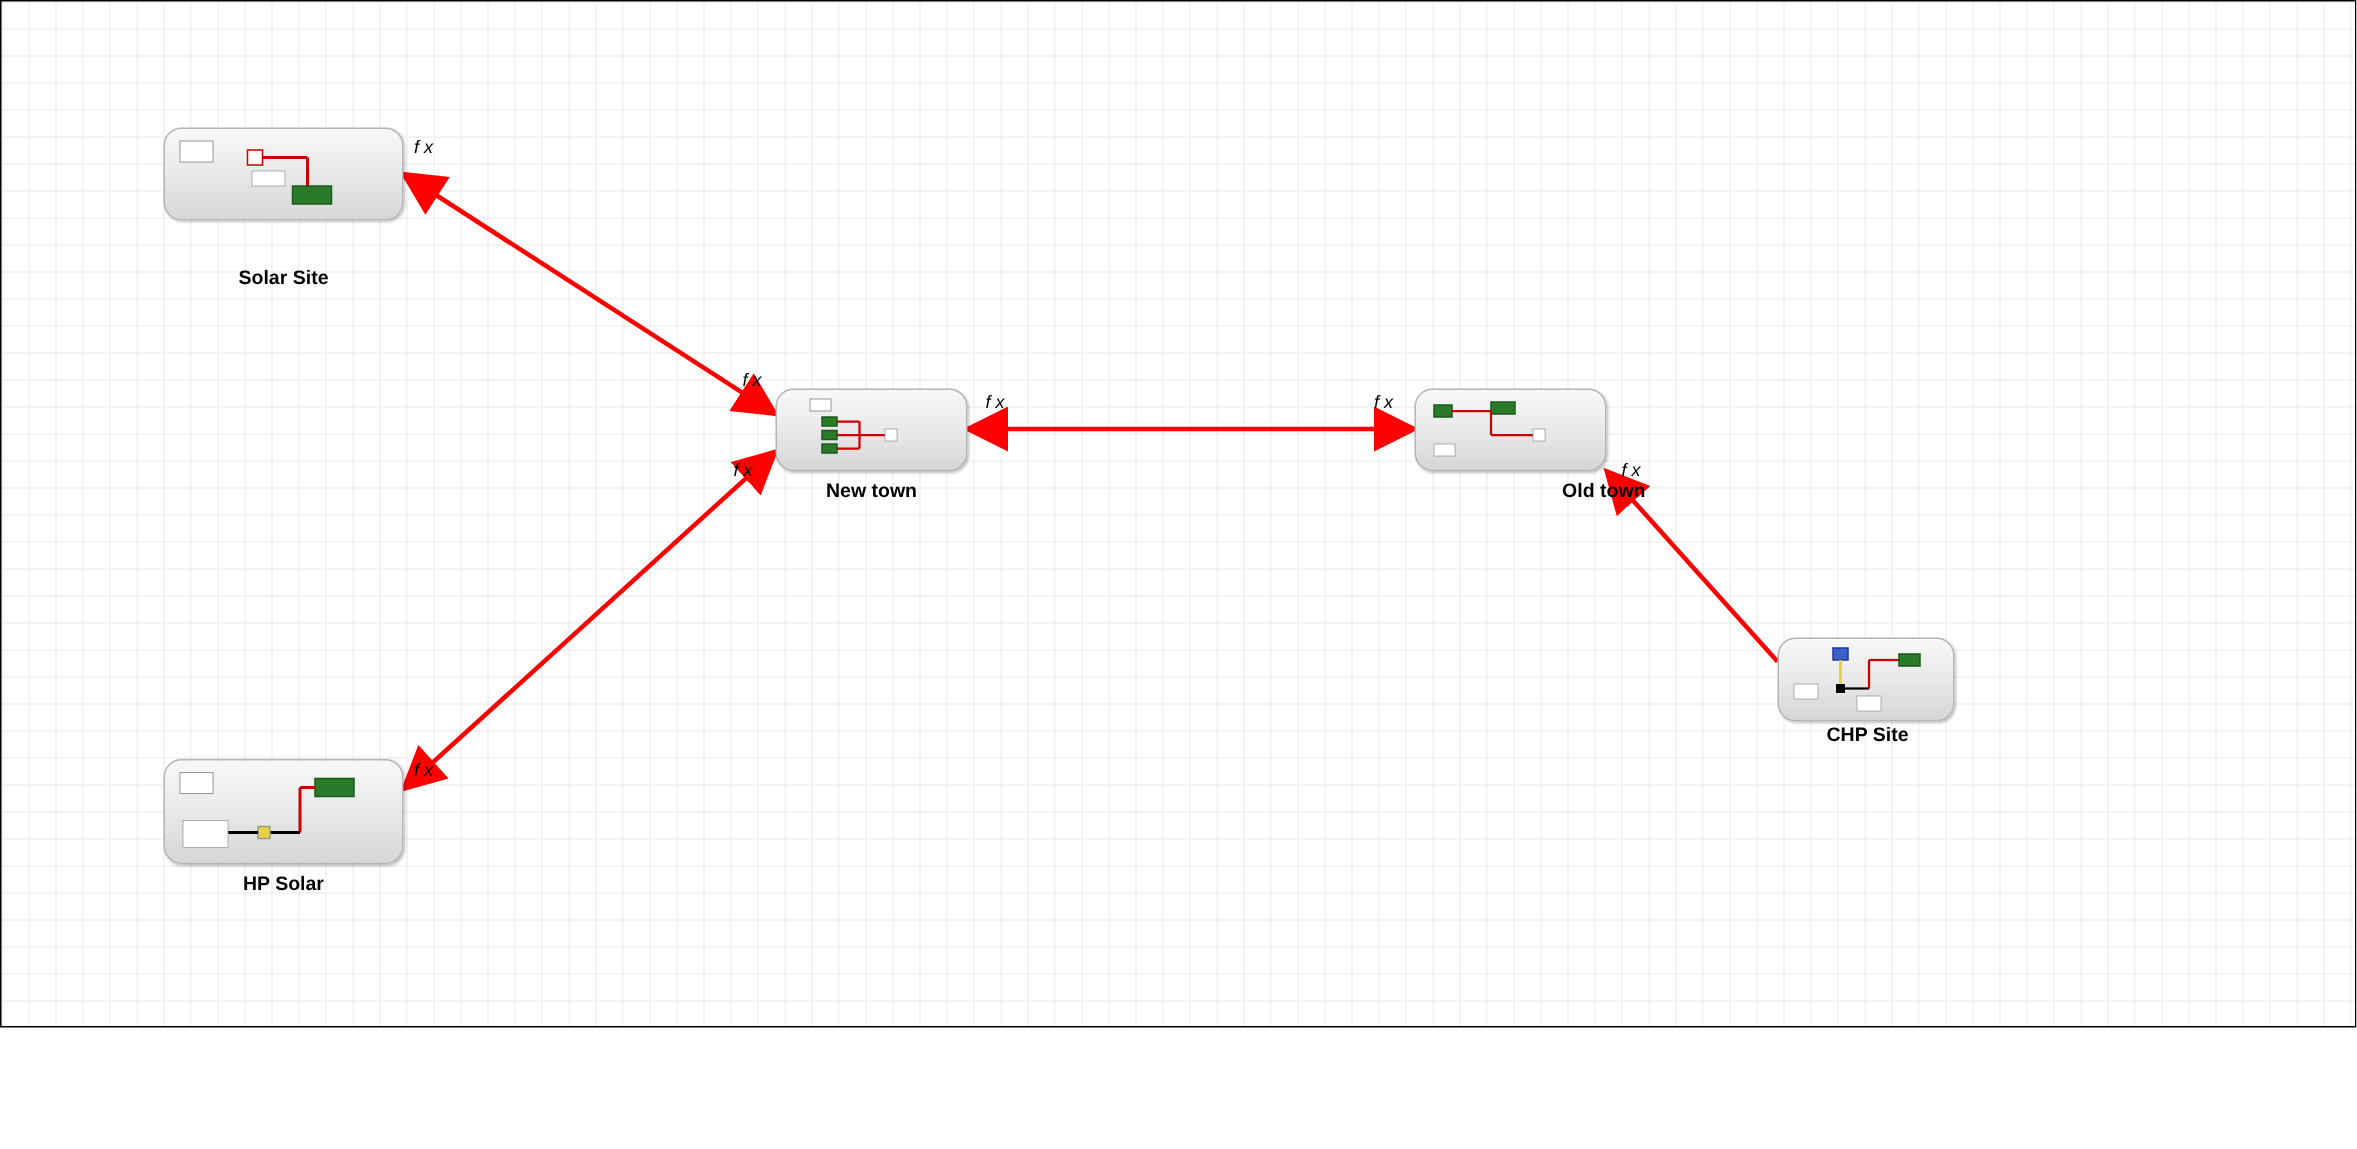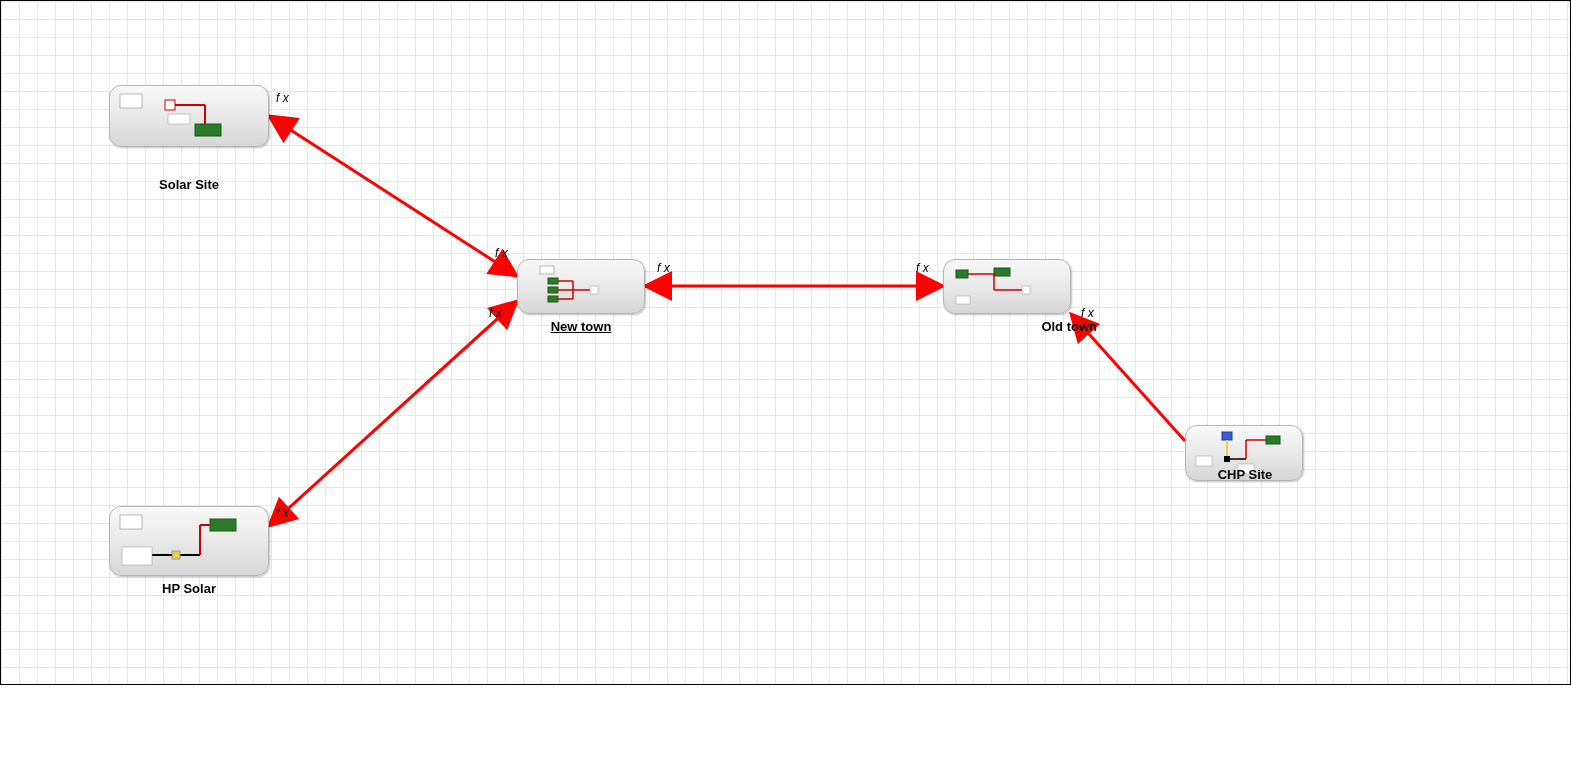--- a/index.html
+++ b/index.html
@@ -121,21 +121,21 @@
       <rect x="30" y="27" width="10" height="6" fill="#2a7a2a" stroke="#1a5a1a"></rect>
       <rect x="30" y="36" width="10" height="6" fill="#2a7a2a" stroke="#1a5a1a"></rect>
       <line x1="40" y1="21" x2="55" y2="21" stroke="#cc0000" stroke-width="1.5"></line>
       <line x1="40" y1="30" x2="55" y2="30" stroke="#cc0000" stroke-width="1.5"></line>
       <line x1="40" y1="39" x2="55" y2="39" stroke="#cc0000" stroke-width="1.5"></line>
       <line x1="55" y1="21" x2="55" y2="39" stroke="#cc0000" stroke-width="1.5"></line>
       <line x1="55" y1="30" x2="72" y2="30" stroke="#cc0000" stroke-width="1.5"></line>
       <rect x="72" y="26" width="8" height="8" fill="#fff" stroke="#999" stroke-width="0.5"></rect>
     </svg>
   </div>
-  <div class="node-label" style="left:490px; top:318px;text-decoration:underline;">New town</div>
+  <div class="node-label" style="left:490px; top:318px;">New town</div>
 
   <div class="node" style="left:942px; top:258px; width:128px; height:55px;">
     <svg width="128" height="55">
       <rect x="12" y="10" width="12" height="8" fill="#2a7a2a" stroke="#1a5a1a"></rect>
       <line x1="24" y1="14" x2="50" y2="14" stroke="#cc0000" stroke-width="1.5"></line>
       <rect x="50" y="8" width="16" height="8" fill="#2a7a2a" stroke="#1a5a1a"></rect>
       <line x1="50" y1="14" x2="50" y2="30" stroke="#cc0000" stroke-width="1.5"></line>
       <line x1="50" y1="30" x2="78" y2="30" stroke="#cc0000" stroke-width="1.5"></line>
       <rect x="78" y="26" width="8" height="8" fill="#fff" stroke="#999" stroke-width="0.5"></rect>
       <rect x="12" y="36" width="14" height="8" fill="#fff" stroke="#999" stroke-width="0.5"></rect>
@@ -149,15 +149,15 @@
       <line x1="41" y1="14" x2="41" y2="34" stroke="#e8d040" stroke-width="2"></line>
       <rect x="38" y="30" width="6" height="6" fill="#000"></rect>
       <line x1="44" y1="33" x2="60" y2="33" stroke="#000" stroke-width="1.5"></line>
       <line x1="60" y1="33" x2="60" y2="14" stroke="#cc0000" stroke-width="1.5"></line>
       <line x1="60" y1="14" x2="80" y2="14" stroke="#cc0000" stroke-width="1.5"></line>
       <rect x="80" y="10" width="14" height="8" fill="#2a7a2a" stroke="#1a5a1a"></rect>
       <rect x="10" y="30" width="16" height="10" fill="#fff" stroke="#999" stroke-width="0.5"></rect>
       <rect x="52" y="38" width="16" height="10" fill="#fff" stroke="#999" stroke-width="0.5"></rect>
     </svg>
   </div>
-  <div class="node-label" style="left:1154px; top:466px;">CHP Site</div>
+  <div class="node-label" style="left:1154px; top:481px;">CHP Site</div>
 
 </div>
 
 </body></html>

